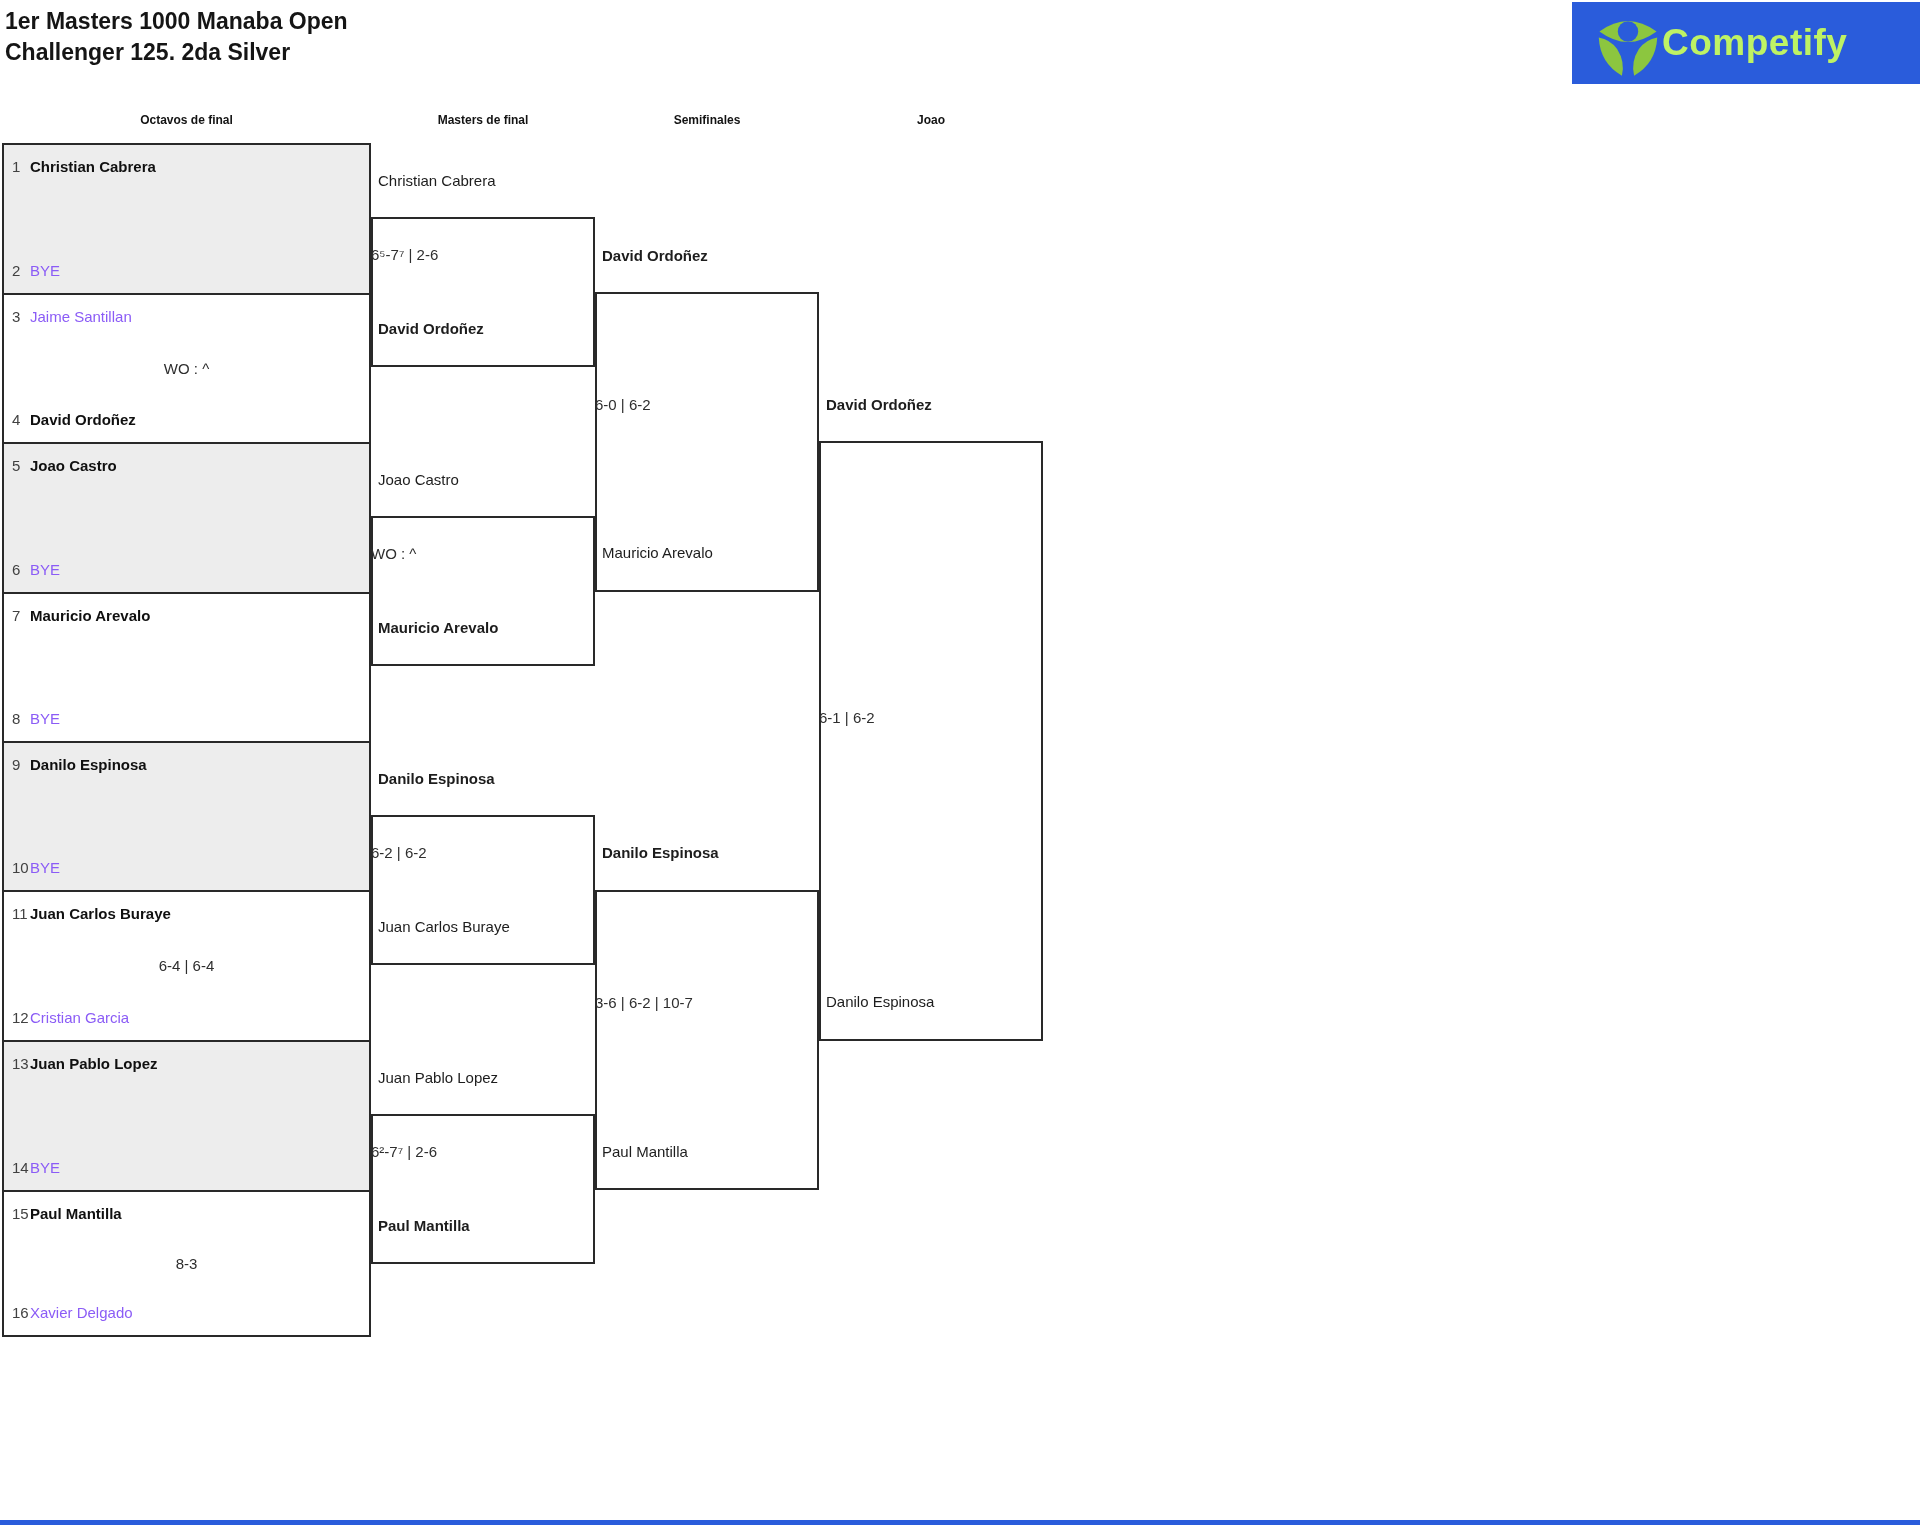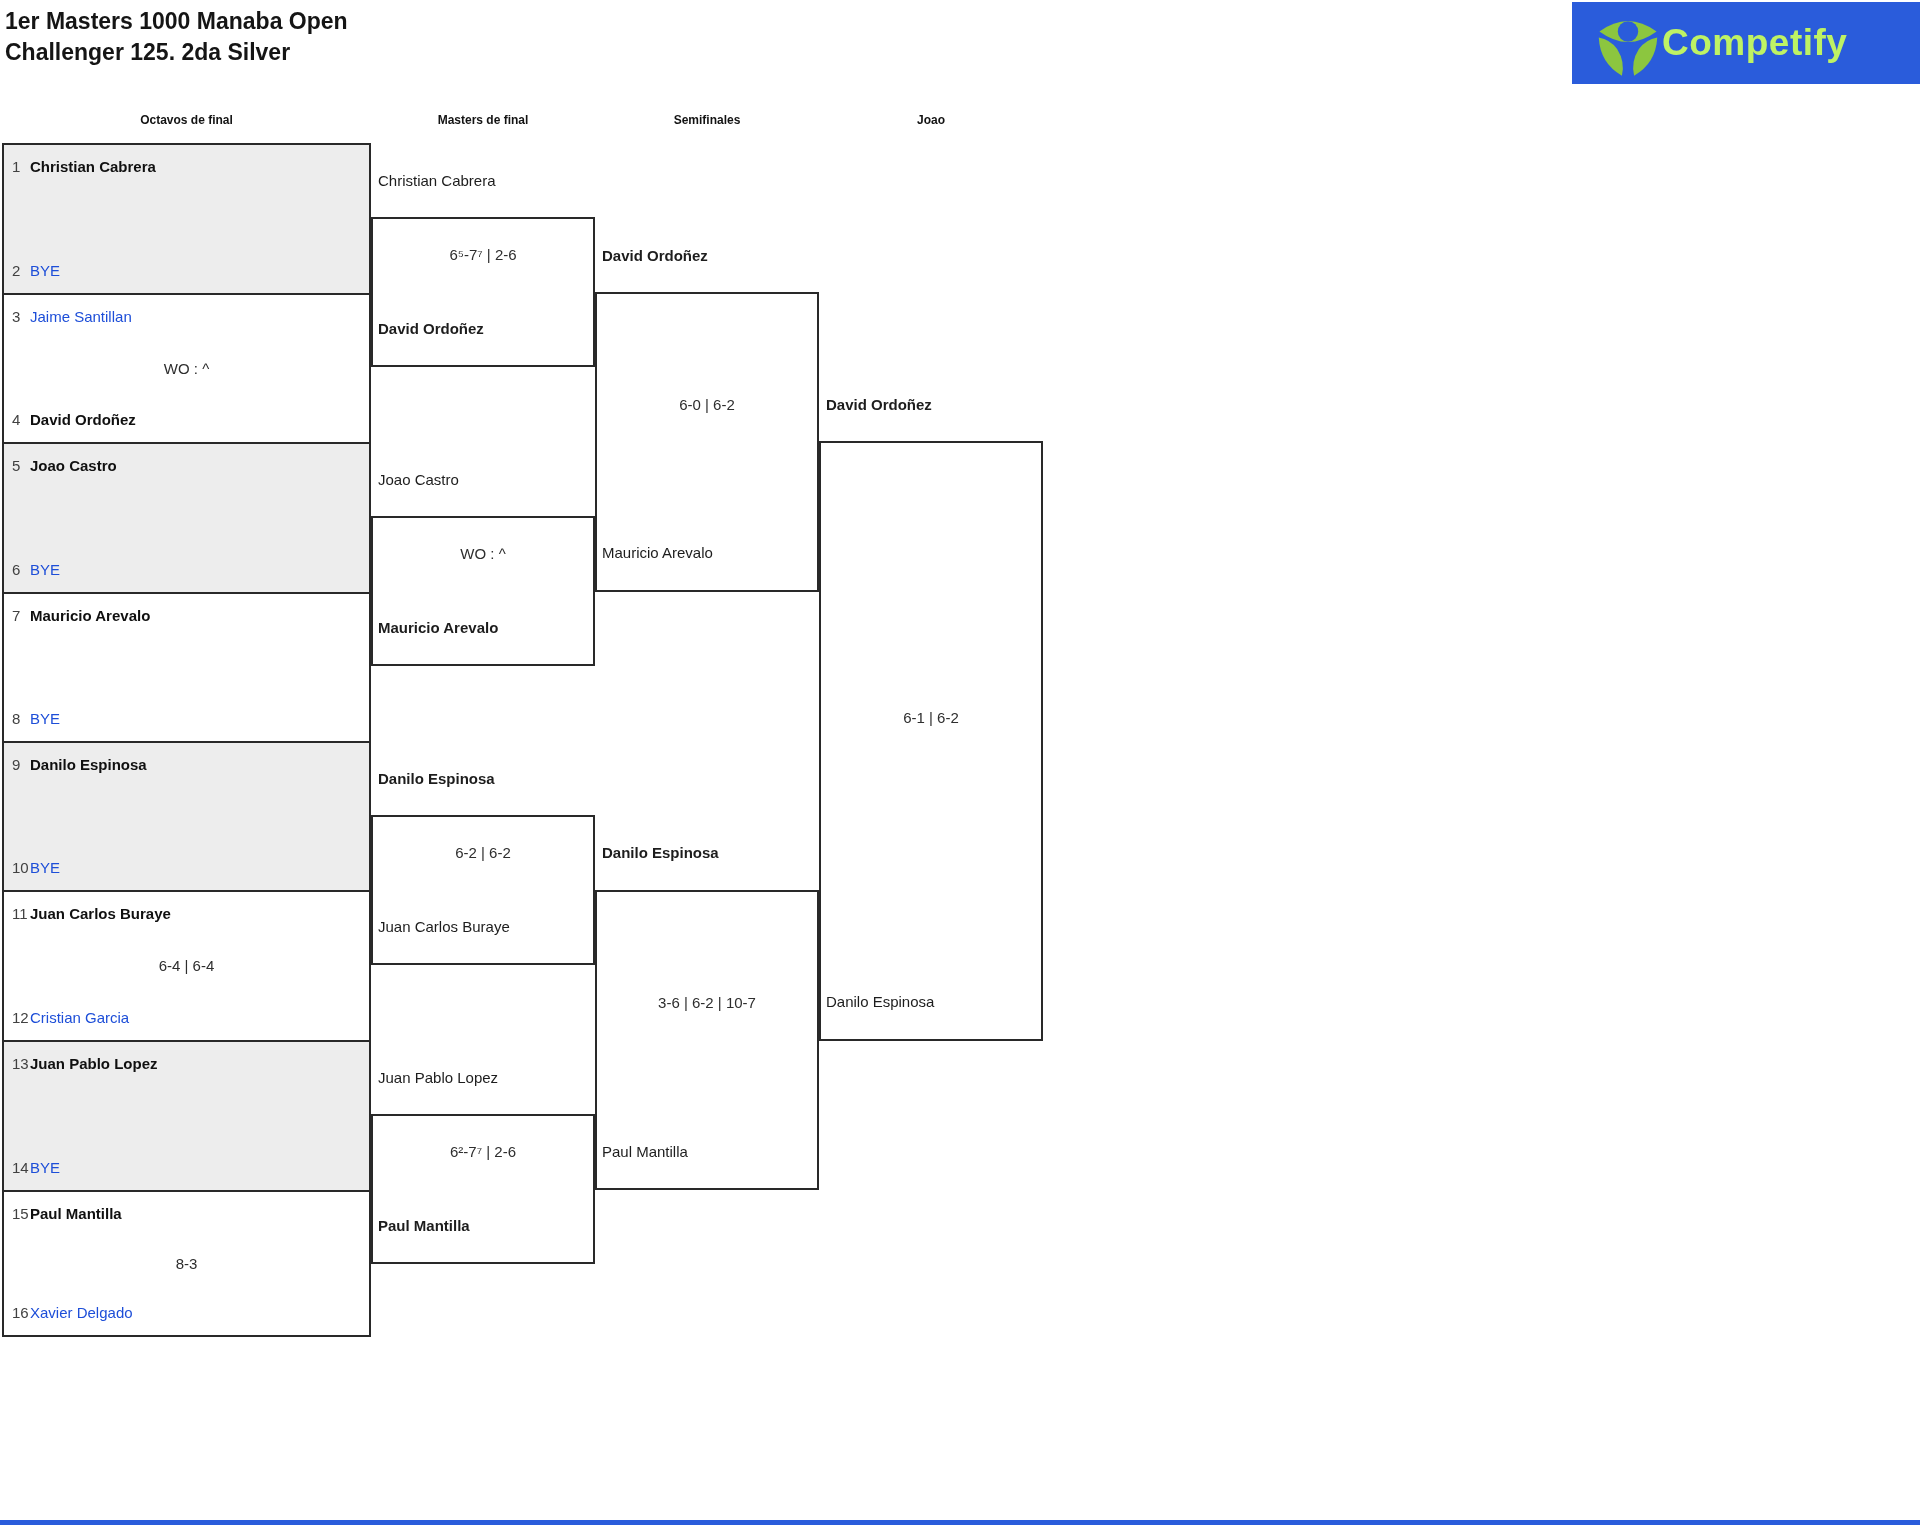--- a/index.html
+++ b/index.html
@@ -13,29 +13,29 @@
   .hdr.h2{left:371px;width:224px;}
   .hdr.h3{left:595px;width:224px;}
   .hdr.h4{left:819px;width:224px;}
   
   .r16{position:absolute;left:2px;width:369px;border:2px solid #292929;box-sizing:border-box;}
   .r16.alt{background:#ededed;}
   .r16 .prow{position:absolute;left:8px;right:8px;display:flex;align-items:baseline;}
   .r16 .prow.top{top:12px;}
   .r16 .prow.bot{bottom:12px;}
   .seed{min-width:18px;font-size:15px;line-height:20px;color:#414141;flex:0 0 auto;}
-  .pname{font-size:15px;line-height:20px;color:#1d4ed8;white-space:nowrap;}
+  .pname{font-size:15px;line-height:20px;color:#8b5cf6;white-space:nowrap;}
   .bold{font-weight:700;color:#101010;}
   .r16score{position:absolute;left:0;right:0;top:50%;transform:translateY(-50%);
             text-align:center;font-size:15px;line-height:20px;color:#2e2e2e;}
   
   .rect{position:absolute;border:2px solid #292929;box-sizing:border-box;background:transparent;}
   
   .name{position:absolute;font-size:15px;line-height:20px;color:#1d1d1d;white-space:nowrap;}
-  .score{position:absolute;font-size:15px;line-height:20px;color:#2e2e2e;text-align:center;}
+  .score{position:absolute;font-size:15px;line-height:20px;color:#2e2e2e;text-align:left;}
   .sc-qf{left:371px;width:224px;}
   .sc-sf{left:595px;width:224px;}
   .sc-f{left:819px;width:224px;}
   
   .logo{position:absolute;left:1572px;top:2px;width:348px;height:82px;background:#2A5CDB;
         display:flex;align-items:center;}
   .logo svg{margin-left:22px;flex:0 0 auto;}
   .brand{font-size:37px;font-weight:800;letter-spacing:.5px;color:#bef264;}
   .bottombar{position:absolute;left:0;bottom:0;width:1920px;height:5px;background:#2A5CDB;}
 </style>

